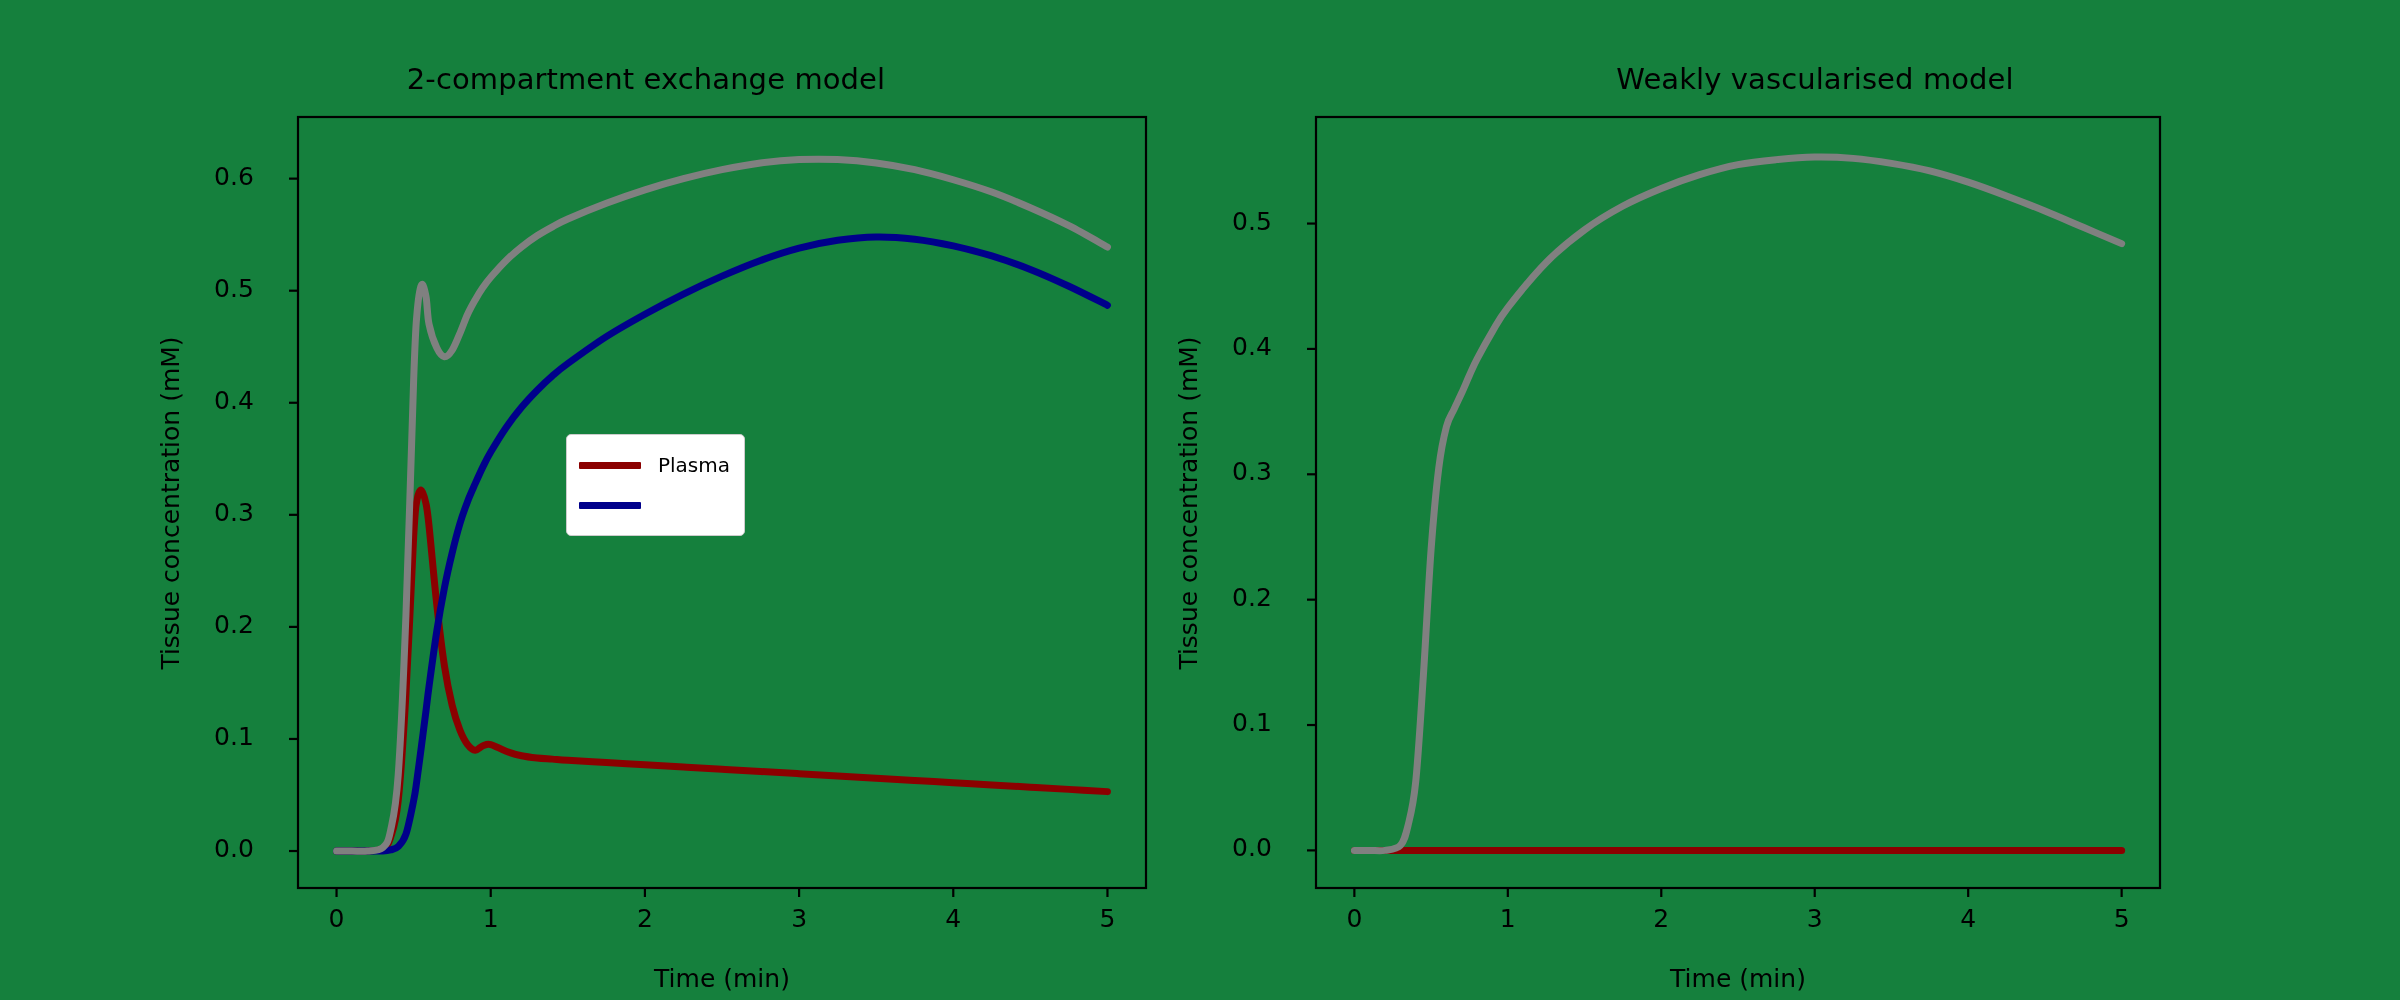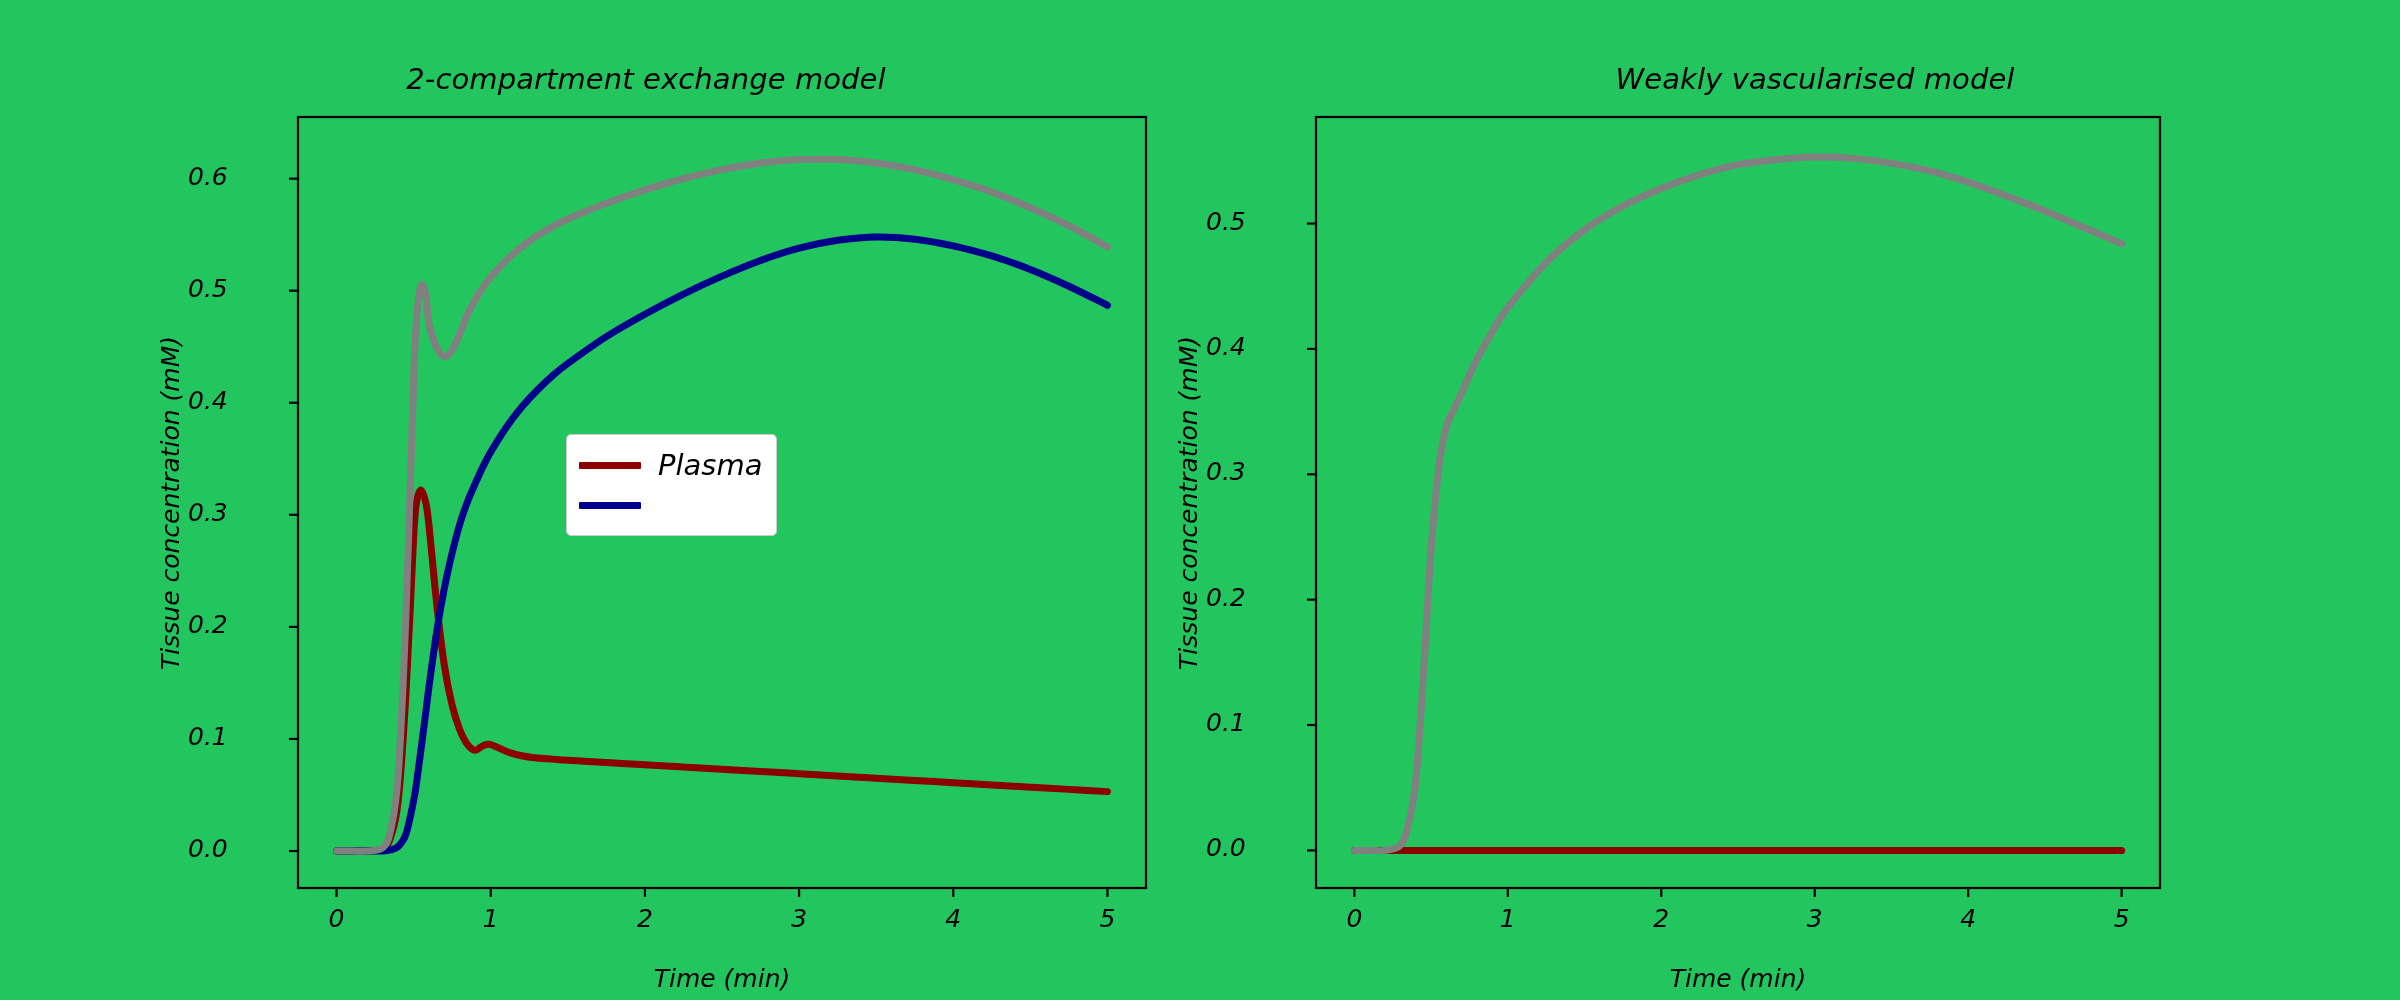--- a/index.html
+++ b/index.html
@@ -10,22 +10,21 @@
   body {
     width: 2400px;
     height: 1000px;
     font-family: "DejaVu Sans", sans-serif;
     overflow: hidden;
   }
   .figure {
     position: relative;
     width: 2400px;
     height: 1000px;
-    background: #22c55e;
-    font-style: italic;
+    background: #15803d;
   }
   .panel {
     position: absolute;
     top: 0;
     height: 1000px;
   }
   #panel-left  { left: 0px;    width: 1200px; }
   #panel-right { left: 1200px; width: 1200px; }
 
   .panel-title {
@@ -57,21 +56,21 @@
     transform-origin: 0 0;
     transform: rotate(-90deg);
   }
   .tick-text {
     position: absolute;
     font-size: 25px;
     color: #000000;
     white-space: nowrap;
   }
   .tick-x { text-align: center; }
-  .tick-y { text-align: left; }
+  .tick-y { text-align: center; }
 
   .legend-box {
     position: absolute;
     background: #ffffff;
     border: 1.3px solid #cccccc;
     border-radius: 5px;
     padding: 10px 14px 10px 12px;
     box-sizing: border-box;
   }
   #legend-left  { left: 566px;  top: 434px; }
@@ -81,21 +80,21 @@
     height: 40px;
   }
   .legend-swatch {
     width: 62px;
     height: 7px;
     border-radius: 1px;
     margin-right: 17px;
     flex: none;
   }
   .legend-label {
-    font-size: 29px;
+    font-size: 20px;
     color: #000000;
     white-space: nowrap;
     line-height: 1;
   }
 </style>
 </head>
 <body>
 
 <div class="figure">
 

